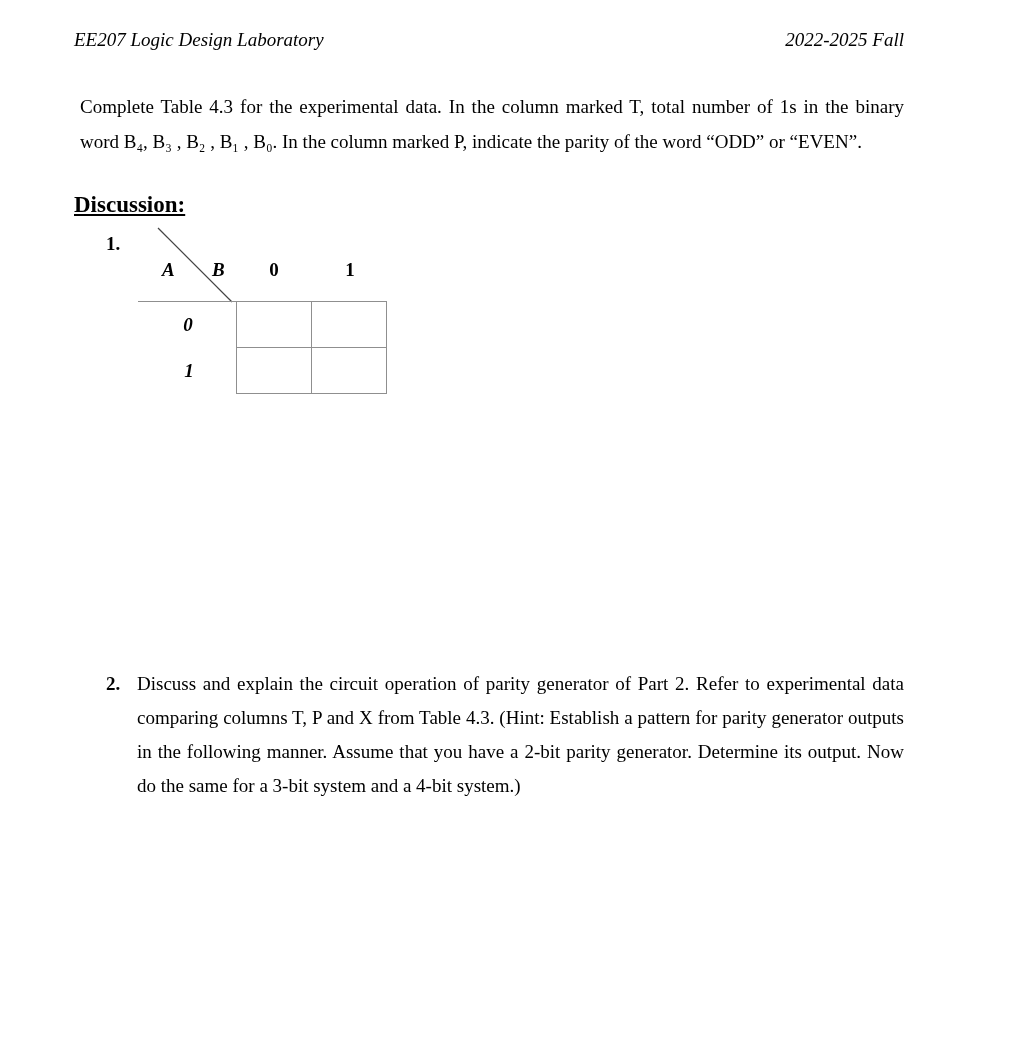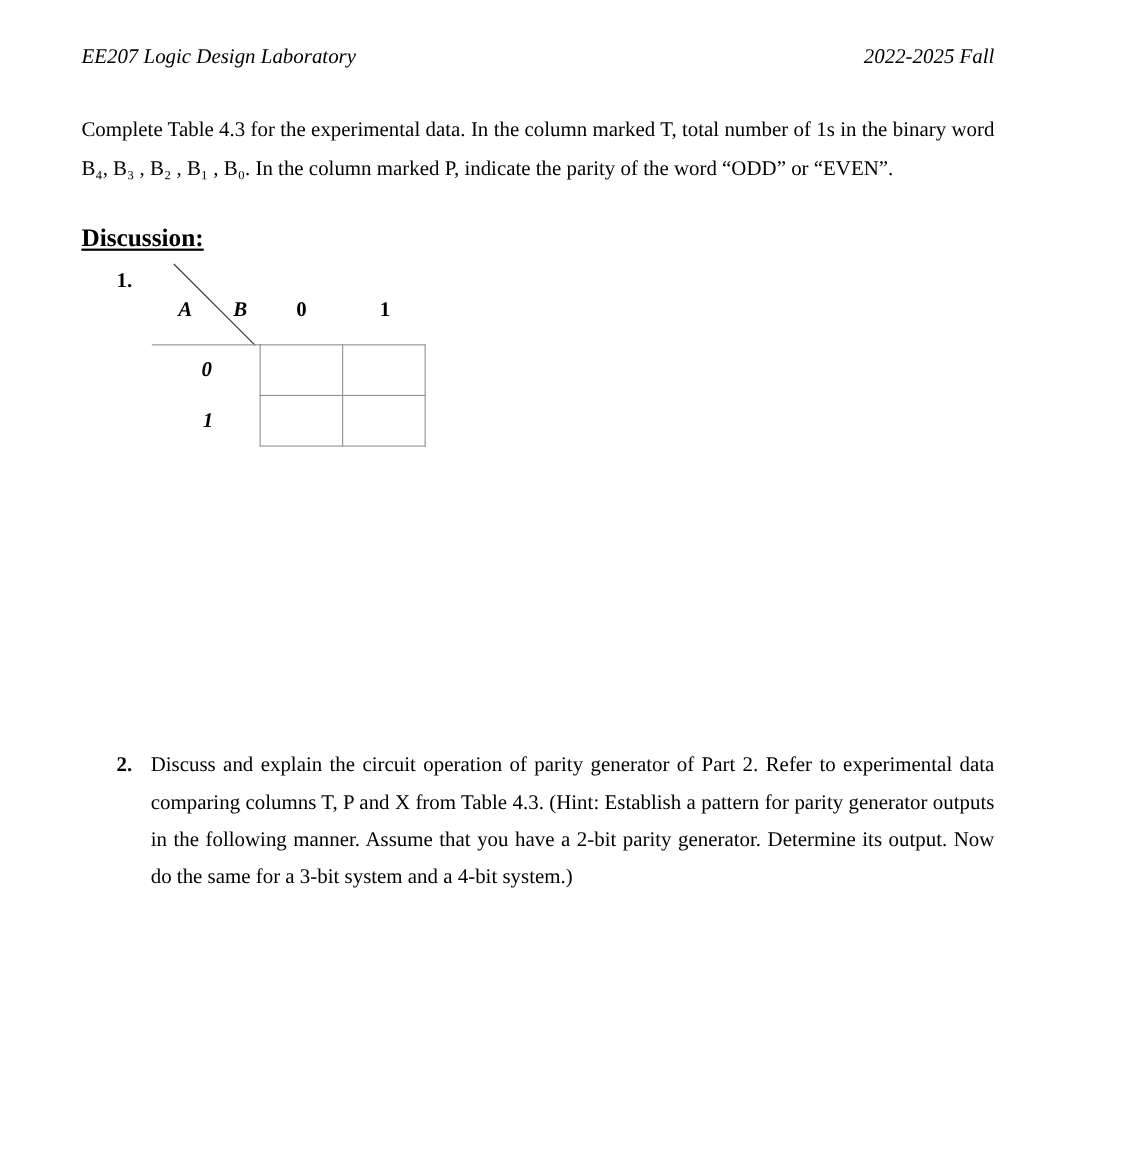--- a/index.html
+++ b/index.html
@@ -9,36 +9,36 @@
   }
   .page {
     position: relative;
     width: 1029px;
     height: 1048px;
     background: #ffffff;
     color: #000000;
     font-family: "Liberation Serif", "DejaVu Serif", serif;
     font-size: 19px;
     box-sizing: border-box;
-    padding: 40px 125px 0 74px;
+    padding: 28px 125px 0 74px;
     overflow: hidden;
   }
 
   
   .doc-header {
     display: flex;
     justify-content: space-between;
     align-items: baseline;
     font-style: italic;
     line-height: 24px;
   }
 
   
   .intro-para {
-    margin: 37px 0 0 0;
+    margin: 37px 0 0 6px;
     line-height: 35px;
     text-align: justify;
   }
 
   .section-heading {
     margin: 33px 0 0 0;
     font-size: 23px;
     font-weight: bold;
     text-decoration: underline;
     line-height: 25px;

